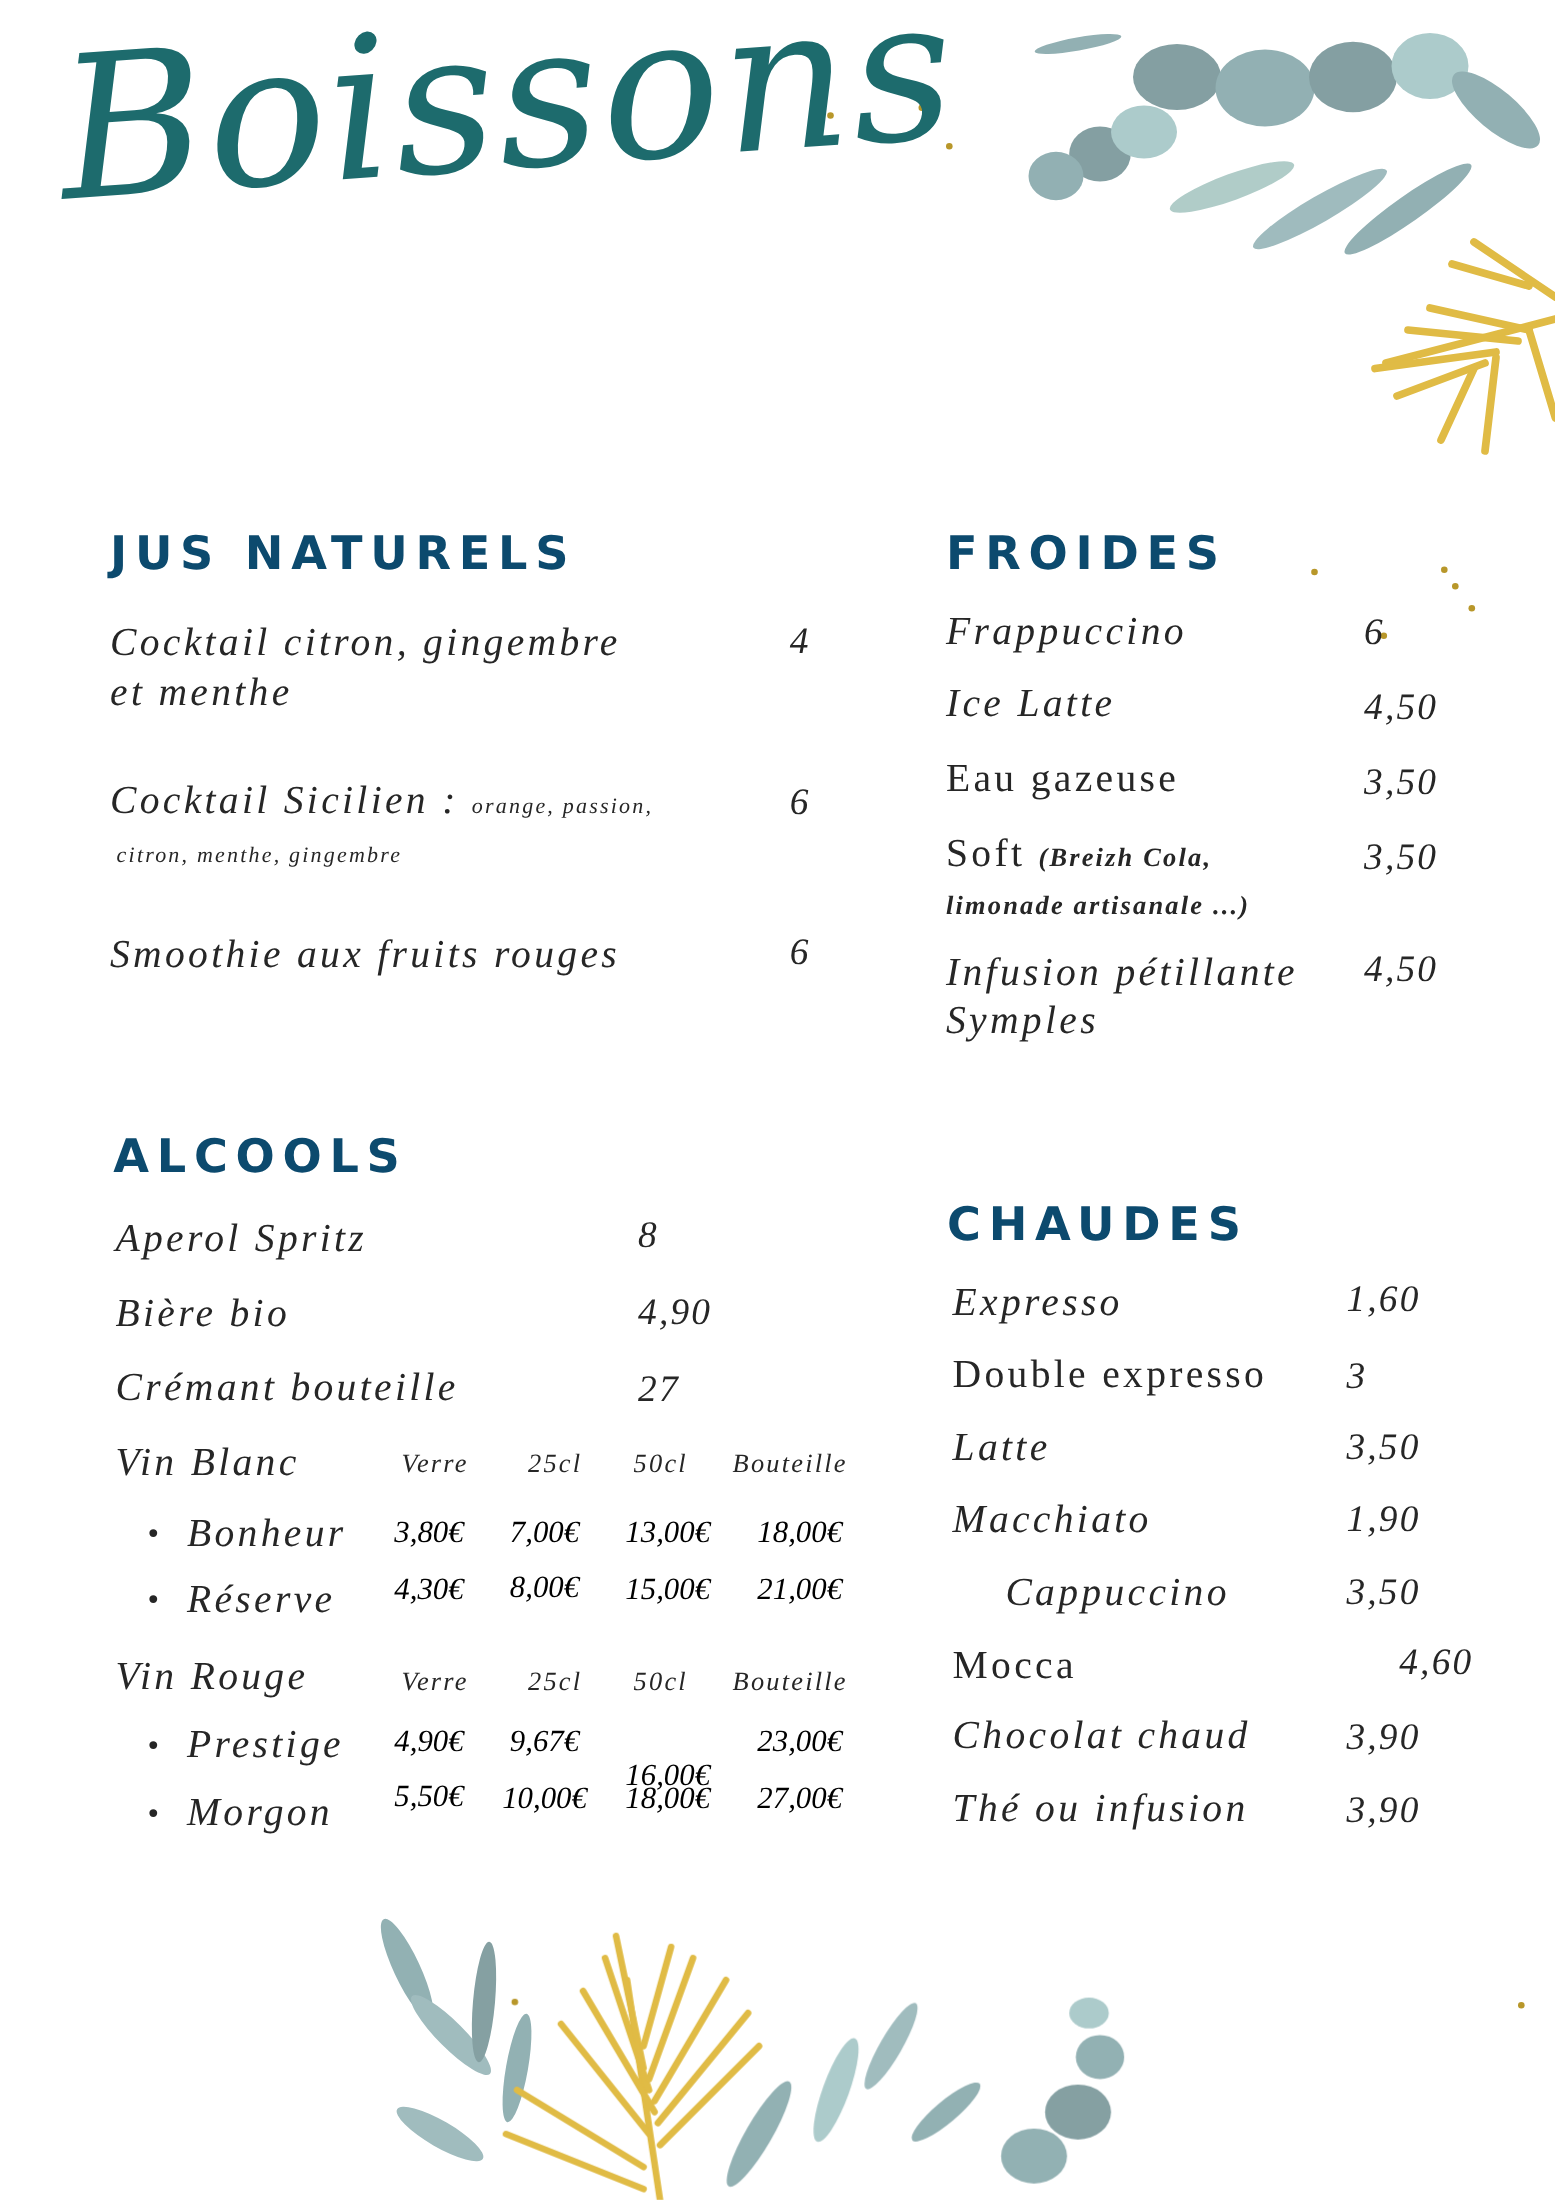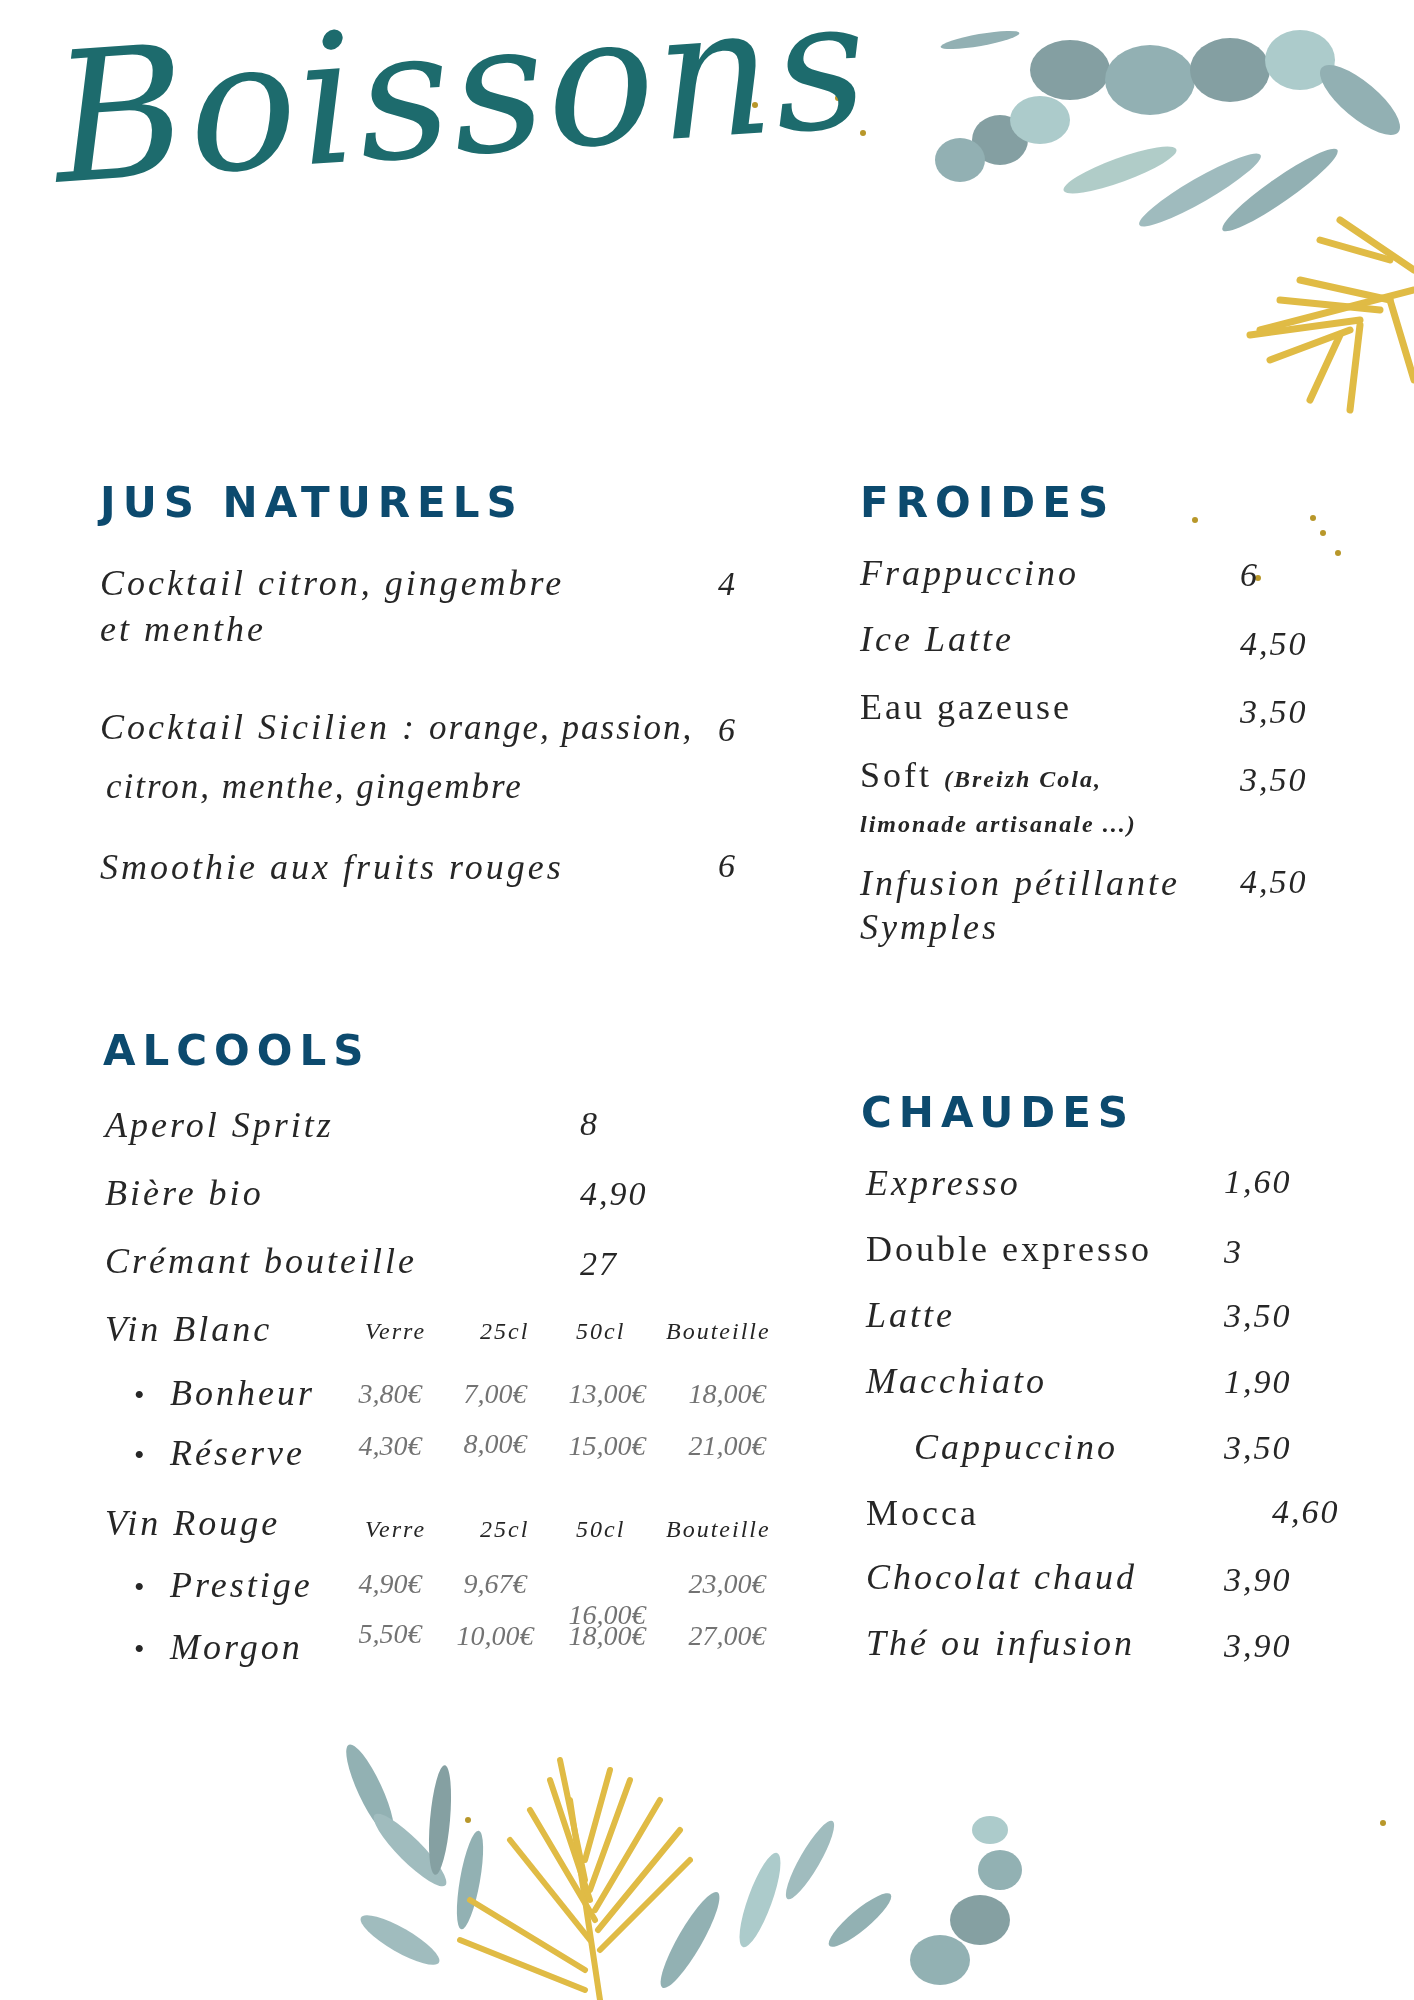--- a/index.html
+++ b/index.html
@@ -13,24 +13,24 @@
     font-size: 180px; color: #1d6b6d; letter-spacing: 2px; line-height: 1;
     transform: rotate(-4deg); transform-origin: left top; font-weight: normal;
   }
   .section-title {
     font-family: "DejaVu Sans", sans-serif; font-weight: bold; font-size: 42px;
     letter-spacing: 7px; color: #0c4a6e; line-height: 1;
   }
   .item { font-style: italic; font-size: 36px; letter-spacing: 3px; color: #262626; line-height: 1.2; white-space: nowrap; }
   .item.upright { font-style: normal; }
   .price { font-style: italic; font-size: 34px; letter-spacing: 2px; color: #262626; line-height: 1.2; white-space: nowrap; }
-  .small { font-size: 35px; letter-spacing: 2px; }
+  .small { font-size: 20px; letter-spacing: 2px; }
   .xsmall { font-size: 24px; letter-spacing: 2px; font-weight: bold; }
   .colhdr { font-style: italic; font-size: 24px; letter-spacing: 2px; color: #262626; white-space: nowrap; }
-  .cell { font-style: italic; font-size: 28px; color: #737373; white-space: nowrap; text-align: center; width: 110px; }
+  .cell { font-style: italic; font-size: 28px; color: #000000; white-space: nowrap; text-align: center; width: 110px; }
   .bullet { font-size: 30px; color: #262626; }
   .deco { position: absolute; }
   .dot { position: absolute; width: 6px; height: 6px; border-radius: 50%; background: #b8972a; }
 </style>
 </head>
 <body>
 
 <svg class="deco" style="left:920px; top:0;" width="494" height="420" viewBox="0 0 494 420">
   <g fill="#8fb5b5" opacity="0.85">
     <ellipse cx="150" cy="70" rx="40" ry="30" fill="#6f8f92"></ellipse>

